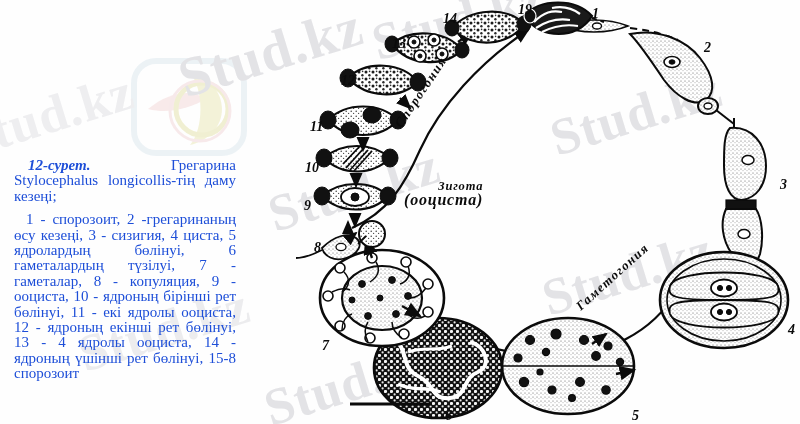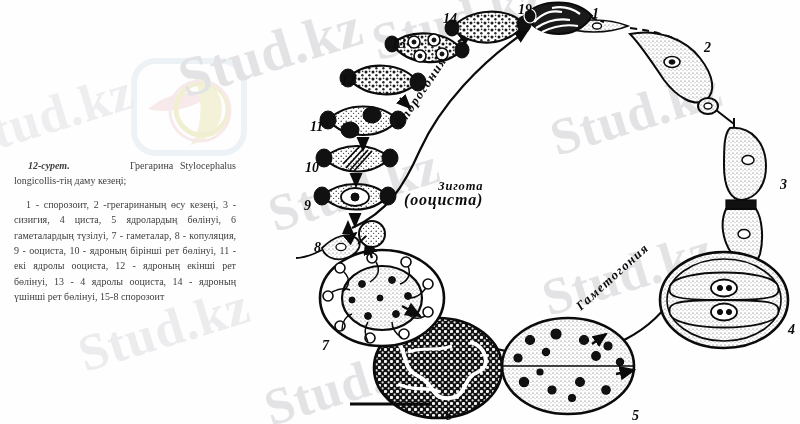--- a/index.html
+++ b/index.html
@@ -31,22 +31,22 @@
   .wm6{left:262px;top:354px;font-size:52px;transform:rotate(-17deg);}
   .wm7{left:76px;top:300px;font-size:52px;transform:rotate(-17deg);color:#ececee;}
   .wm8{left:-40px;top:86px;font-size:52px;transform:rotate(-17deg);color:#eeeef0;}
 
   
   .logo{position:absolute;left:130px;top:55px;width:125px;height:105px;pointer-events:none;opacity:.5;}
 
   
   .caption{
     position:absolute;left:14px;top:158px;width:222px;
-    font-size:10px;line-height:15.4px;
-    color:#404040;
+    font-size:15px;line-height:15.4px;
+    color:#1d4ed8;
     text-align:justify;
     font-family:"Liberation Serif", serif;
   }
   .cap-head{display:block;text-indent:14px;}
   .cap-fig{font-weight:700;font-style:italic;}
   .cap-sp{font-style:normal;}
   .cap-body{display:block;text-indent:12px;margin-top:8px;}
 
   
   #diagram{position:absolute;left:0;top:0;width:800px;height:424px;}

